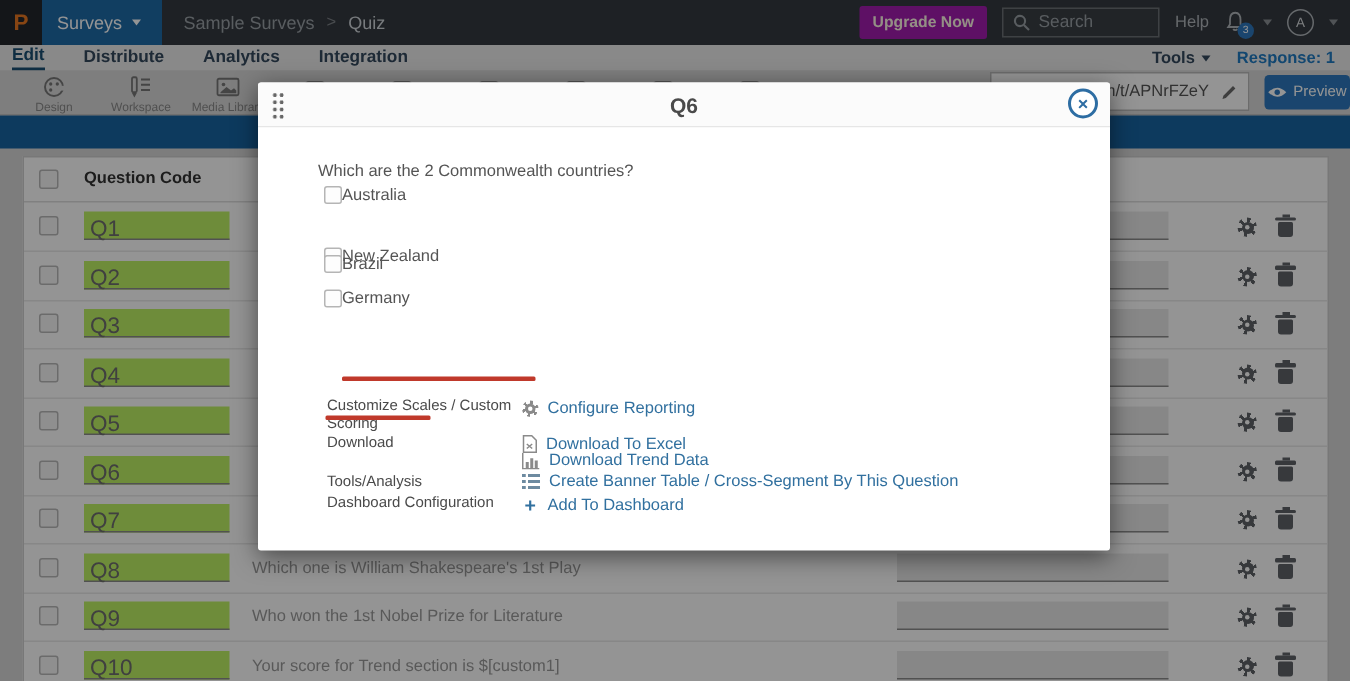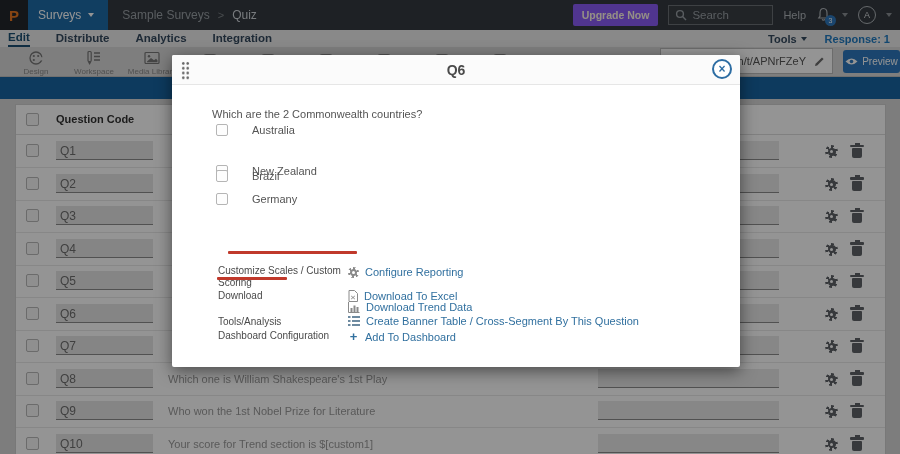--- a/index.html
+++ b/index.html
@@ -12,21 +12,21 @@
 
   
   .topbar { position:absolute; left:0; top:0; width:900px; height:30px; background:#343a40; display:flex; align-items:center; }
   .logo-box { width:28px; height:30px; background:#23272b; color:#e87722; font-weight:bold; font-size:15px; display:flex; align-items:center; justify-content:center; }
   .surveys-box { height:30px; background:#1e6ba8; color:#fff; font-size:12px; display:flex; align-items:center; gap:7px; padding:0 14px 0 10px; }
   .caret { width:0; height:0; border-left:3.5px solid transparent; border-right:3.5px solid transparent; border-top:4px solid currentColor; display:inline-block; }
   .crumbs { display:flex; align-items:center; gap:8px; margin-left:14px; font-size:12px; color:#9aa0a6; }
   .crumb-sep { color:#7d8287; font-size:11px; }
   .crumb-current { color:#cfd4d9; }
   .topbar-right { margin-left:auto; display:flex; align-items:center; gap:10px; padding-right:8px; }
-  .upgrade-btn { background:#8b5cf6; color:#fff7e6; border:none; font-size:10.5px; font-weight:bold; padding:5px 9px; border-radius:2px; font-family:inherit; }
+  .upgrade-btn { background:#a21caf; color:#fff7e6; border:none; font-size:10.5px; font-weight:bold; padding:5px 9px; border-radius:2px; font-family:inherit; }
   .search-box { width:105px; height:20px; background:#3a3f44; border:1px solid #6c7075; display:flex; align-items:center; gap:5px; padding:0 6px; }
   .search-box .ph { color:#9aa0a6; font-size:11.5px; }
   .help-label { color:#b0b5ba; font-size:11px; }
   .bell-wrap { position:relative; width:16px; height:16px; }
   .badge { position:absolute; right:-4px; bottom:-3px; width:11px; height:11px; background:#2e78bd; border-radius:50%; color:#fff; font-size:7px; display:flex; align-items:center; justify-content:center; }
   .tiny-caret { color:#8a8f94; }
   .avatar { width:18px; height:18px; border:1.5px solid #b0b5ba; border-radius:50%; color:#d6d9dc; font-size:9px; display:flex; align-items:center; justify-content:center; }
 
   
   .navrow { position:absolute; left:0; top:30px; width:900px; height:17px; background:#ececec; display:flex; align-items:center; padding:0 10px 0 8px; gap:26px; }
@@ -46,42 +46,42 @@
 
   .bluebar { position:absolute; left:0; top:77px; width:900px; height:22px; background:#1864a2; }
 
   
   .qtable { position:absolute; left:15px; top:104px; width:871px; height:360px; background:#fff; border:1px solid #cfcfcf; }
   .thead { position:absolute; left:0; top:0; width:100%; height:30px; border-bottom:1px solid #ddd; }
   .col-header { position:absolute; left:40px; top:8px; font-size:11px; font-weight:bold; color:#333; }
   .cbox { width:13px; height:13px; border:1px solid #b9b9b9; background:#f6f6f6; border-radius:2px; display:inline-block; }
   .trow { position:absolute; left:0; width:100%; height:33px; border-bottom:1px solid #e8e8e8; }
   .trow .cbox { position:absolute; left:10px; top:9px; }
-  .code-input { position:absolute; left:40px; top:6px; width:97px; height:19px; background:#e5e5e5; border-bottom:1px solid #8c8c8c; font-size:12px; color:#6e6e6e; padding:3px 0 0 4px; }
+  .code-input { position:absolute; left:40px; top:6px; width:97px; height:19px; background:#bef264; border-bottom:1px solid #8c8c8c; font-size:15px; color:#6e6e6e; padding:3px 0 0 4px; }
   .qtext { position:absolute; left:152px; top:10px; font-size:11px; color:#9a9a9a; white-space:nowrap; }
   .ans-input { position:absolute; left:582px; top:6px; width:181px; height:19px; background:#e9e9e9; border-bottom:1px solid #8c8c8c; }
   .gear { width:13px; height:13px; position:relative; border-radius:50%; background:repeating-conic-gradient(#5f6368 0deg 24deg, transparent 24deg 60deg); }
   .gear::before { content:""; position:absolute; inset:2.5px; border-radius:50%; background:#5f6368; }
   .gear::after { content:""; position:absolute; inset:5px; border-radius:50%; background:#fff; }
   .trow .gear { position:absolute; left:809px; top:10px; }
   .trash { position:absolute; left:836px; top:13px; width:10px; height:10px; background:#5f6368; border-radius:1px 1px 2px 2px; }
   .trash::before { content:""; position:absolute; left:-2px; top:-3.5px; width:14px; height:2.5px; background:#5f6368; border-radius:1px; }
   .trash::after { content:""; position:absolute; left:2.5px; top:-5.5px; width:5px; height:2px; background:#5f6368; }
 
   
   .backdrop { position:absolute; inset:0; background:rgba(0,0,0,0.42); z-index:50; }
   .modal { position:absolute; left:172px; top:55px; width:568px; height:312px; background:#fff; z-index:60; box-shadow:0 4px 16px rgba(0,0,0,0.5); border-radius:2px; }
   .modal-header { position:absolute; left:0; top:0; width:100%; height:30px; background:#fbfbfb; border-bottom:1px solid #e6e6e6; border-radius:2px 2px 0 0; }
   .drag-dots { position:absolute; left:9px; top:6px; width:9px; height:19px;
     background-image:radial-gradient(circle, #666 1.2px, transparent 1.4px); background-size:4.5px 4.8px; }
   .modal-title { position:absolute; left:0; top:7px; width:100%; text-align:center; font-size:14px; font-weight:bold; color:#4a4a4a; }
   .close-btn { position:absolute; right:8px; top:4px; width:20px; height:20px; border:2px solid #2d6da3; border-radius:50%; background:#fff; color:#2d6da3; font-size:12px; font-weight:bold; display:flex; align-items:center; justify-content:center; line-height:1; }
   .close-btn::before { content:"×"; margin-top:-1px; }
   .m-question { position:absolute; left:40px; top:53px; font-size:11px; color:#545454; }
-  .m-option { position:absolute; left:44px; display:flex; align-items:center; gap:24px; height:14px; }
+  .m-option { position:absolute; left:44px; display:flex; align-items:center; gap:0; height:14px; }
   .m-option .cbox { width:12px; height:12px; background:#fdfdfd; border-color:#b5b5b5; }
   .m-option-label { font-size:11px; color:#545454; }
   .m-heading { position:absolute; left:40px; top:179px; display:flex; align-items:center; gap:6px; font-size:13px; color:#4a4a4a; }
   .red-line { position:absolute; background:#c0392b; height:2.5px; border-radius:1px; }
   .m-cat { position:absolute; left:46px; width:130px; font-size:10px; font-weight:normal; color:#4a4a4a; line-height:12px; }
   .m-link { position:absolute; left:176px; display:flex; align-items:center; gap:6px; font-size:11px; color:#31709f; }
   .gear.sm { width:11px; height:11px; background:repeating-conic-gradient(#8a8a8a 0deg 24deg, transparent 24deg 60deg); }
   .gear.sm::before { inset:2px; background:#8a8a8a; }
   .gear.sm::after { inset:4px; }
   .plus-glyph { color:#31709f; font-size:13px; font-weight:bold; width:11px; text-align:center; }

